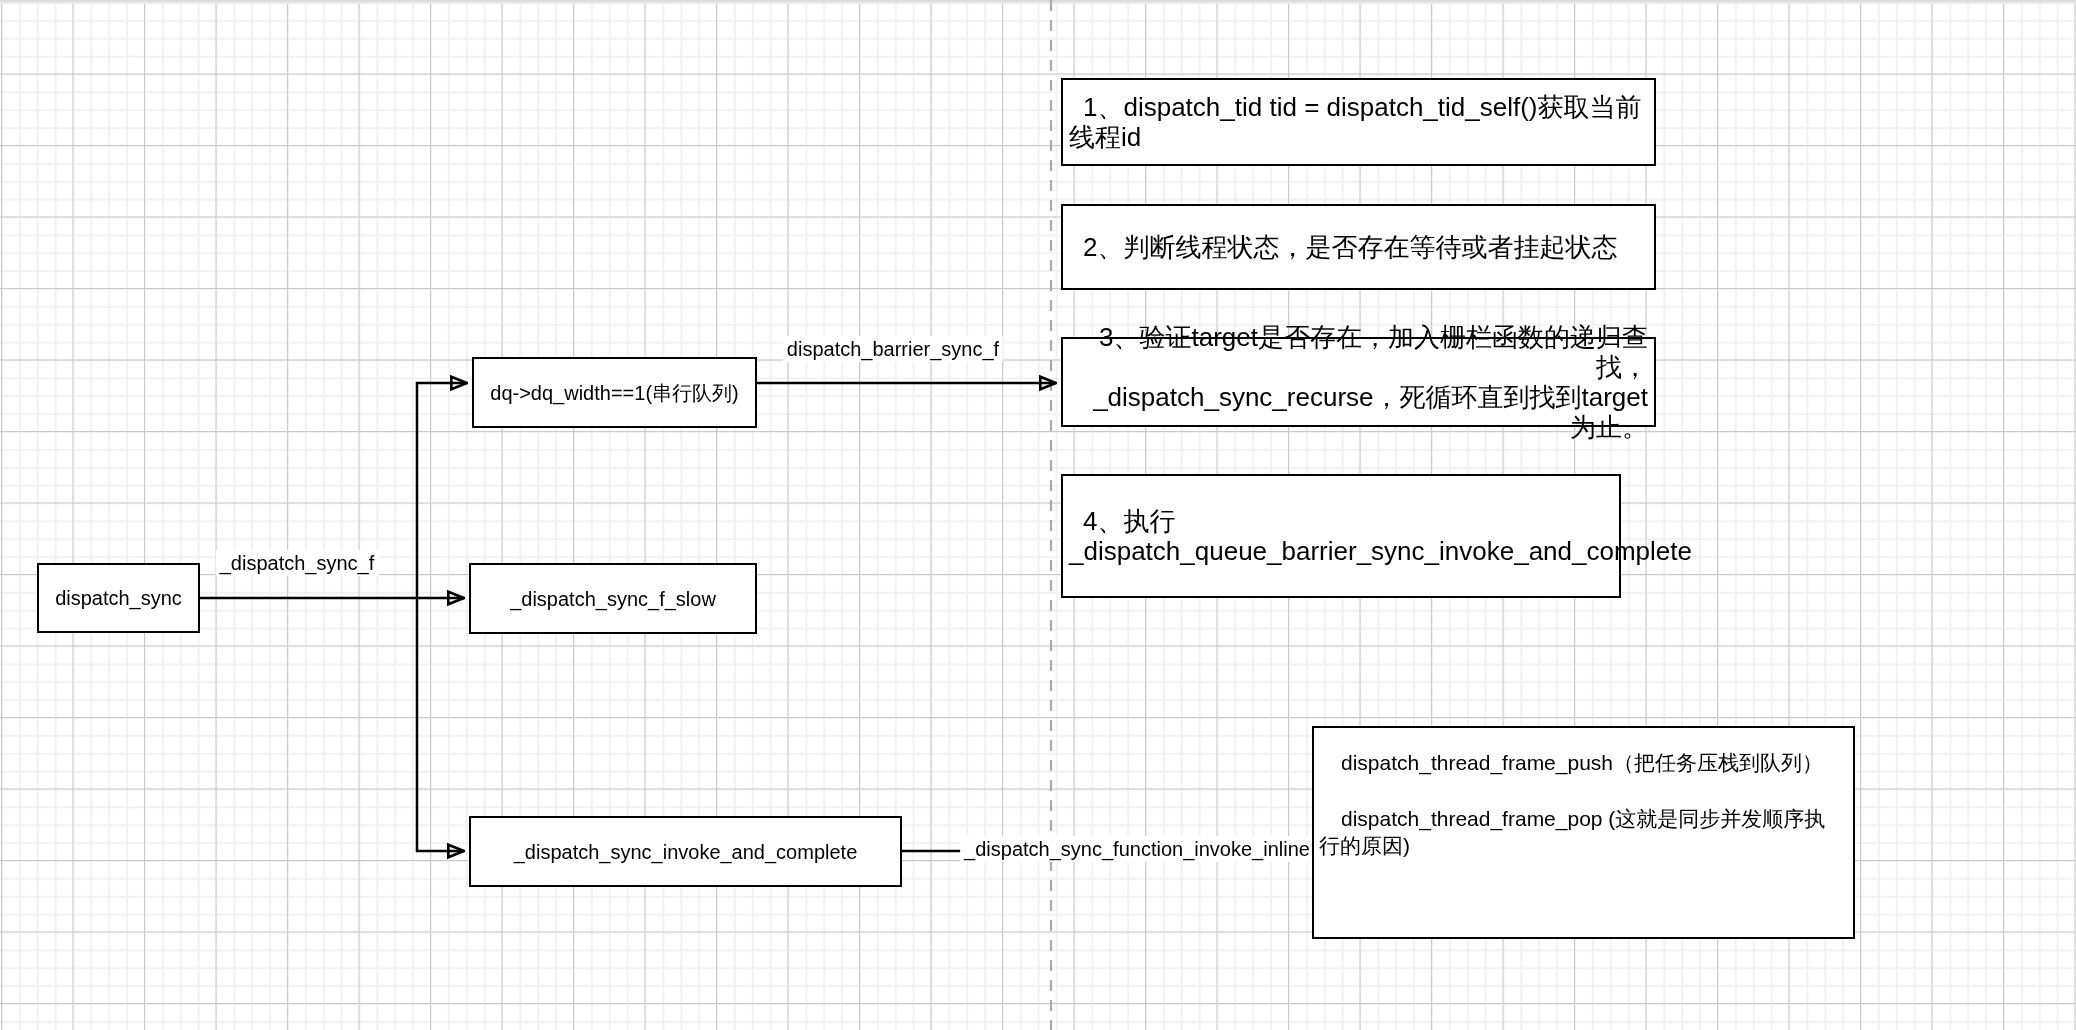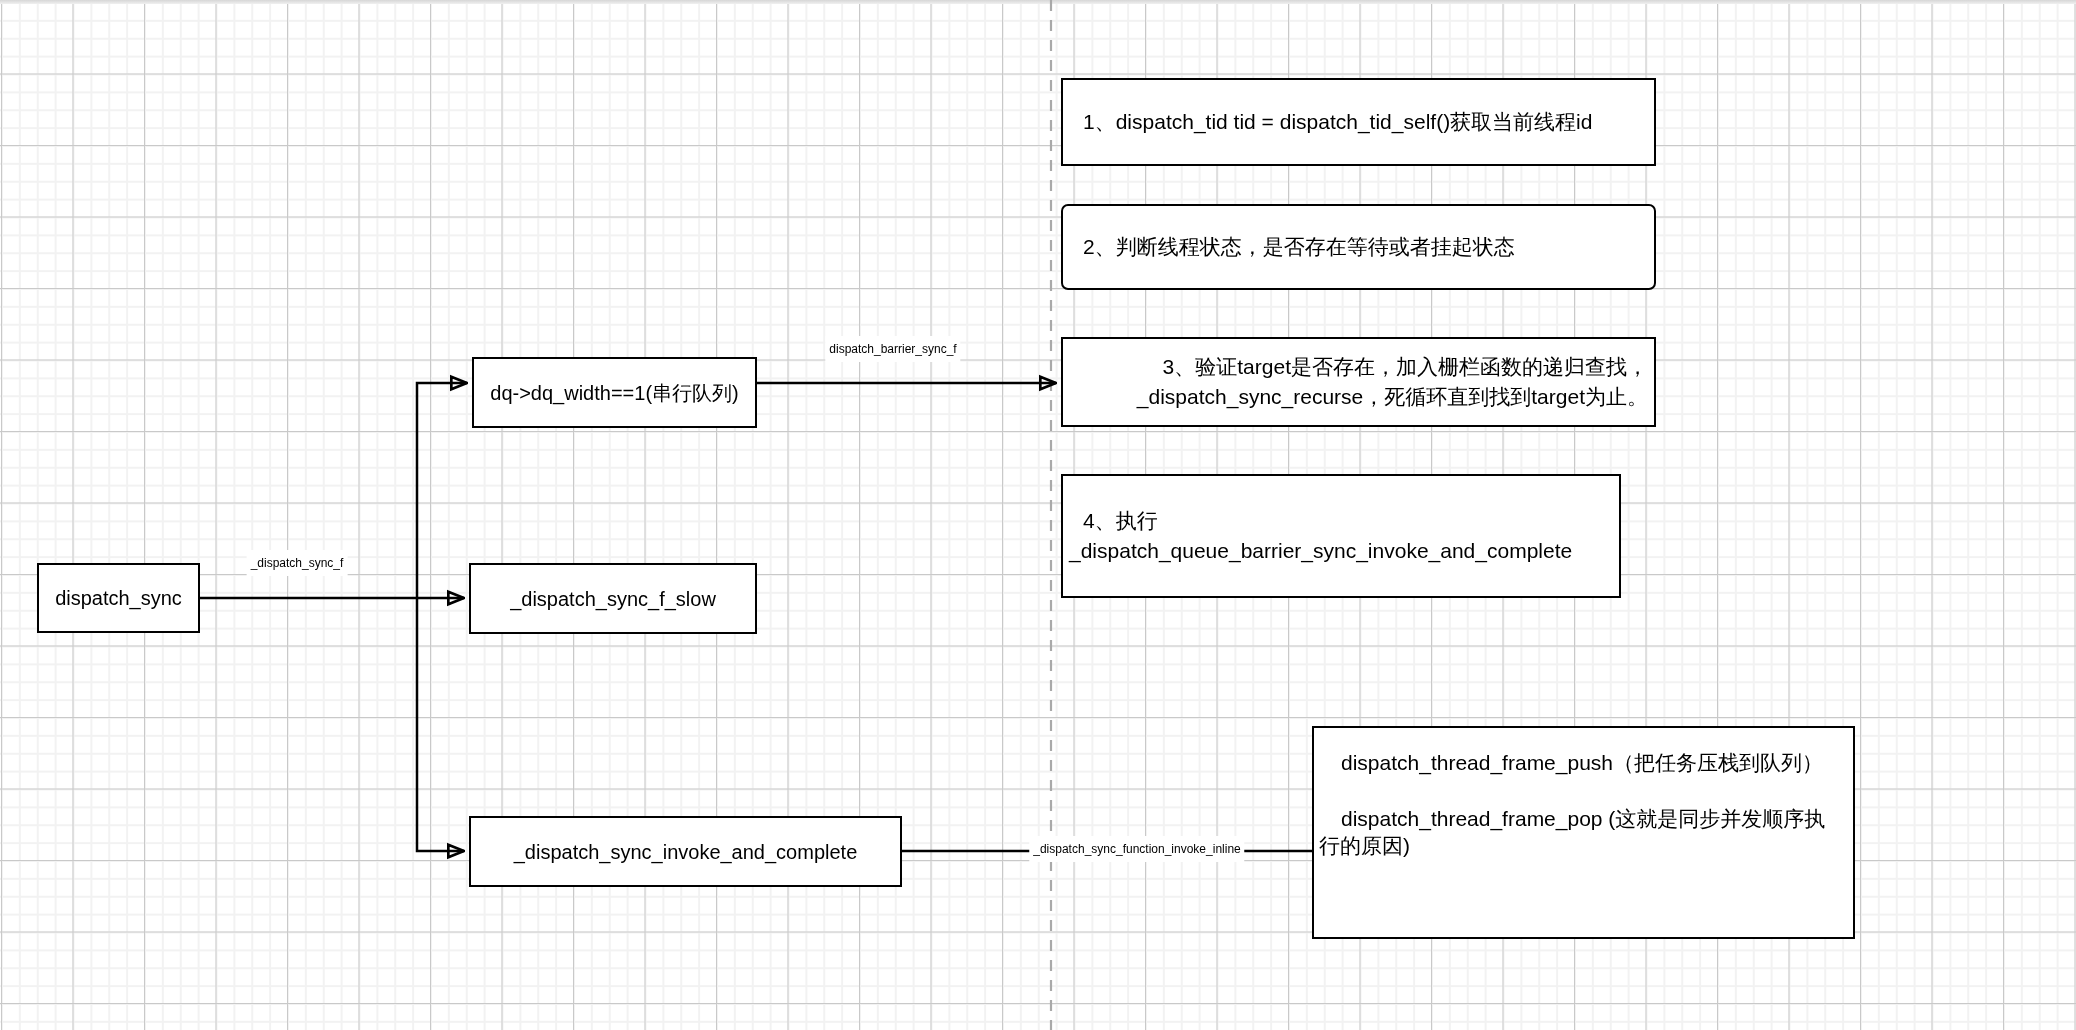--- a/index.html
+++ b/index.html
@@ -31,36 +31,36 @@
   .node{
     position:absolute;box-sizing:border-box;
     background:#fff;border:2.5px solid #000;
     display:flex;align-items:center;justify-content:center;
     font-size:20px;line-height:26px;white-space:nowrap;
   }
   .note{
     position:absolute;box-sizing:border-box;
     background:#fff;border:2.5px solid #000;
     display:flex;flex-direction:column;justify-content:center;
-    font-size:21px;line-height:30px;
+    font-size:26px;line-height:30px;
     padding:4px 6px;
   }
   .note .ln{text-indent:14px;}
   .note .ln.flush{text-indent:0;}
   .callout{
     position:absolute;box-sizing:border-box;
     background:#fff;border:2.5px solid #000;
     font-size:21px;line-height:27px;
     padding:21px 8px 0 5px;
   }
   .callout .co-line{text-indent:22px;margin-bottom:29px;}
   .edge-label{
     position:absolute;transform:translateX(-50%);
     background:#fff;padding:0 4px;
-    font-size:12px;line-height:26px;white-space:nowrap;
+    font-size:20px;line-height:26px;white-space:nowrap;
   }
 </style>
 </head>
 <body>
 
 <div class="canvas"></div>
 <div class="top-edge"></div>
 
 <svg class="edges">
   <defs>
@@ -101,21 +101,21 @@
 <div class="edge-label" style="left:297px;top:550px;">_dispatch_sync_f</div>
 
 <div class="edge-label" style="left:893px;top:336px;">dispatch_barrier_sync_f</div>
 
 <div class="edge-label" style="left:1137px;top:836px;">_dispatch_sync_function_invoke_inline</div>
 
 <div class="note" style="left:1061px;top:78px;width:595px;height:88px;">
   <div class="ln">1、dispatch_tid tid = dispatch_tid_self()获取当前线程id</div>
 </div>
 
-<div class="note" style="left:1061px;top:204px;width:595px;height:86px;border-radius:7px;">
+<div class="note" style="left:1061px;top:204px;width:595px;height:86px;">
   <div class="ln">2、判断线程状态，是否存在等待或者挂起状态</div>
 </div>
 
 <div class="note" style="left:1061px;top:337px;width:595px;height:90px;text-align:right;">
   <div class="ln">3、验证target是否存在，加入栅栏函数的递归查找，</div>
   <div class="ln flush">_dispatch_sync_recurse，死循环直到找到target为止。</div>
 </div>
 
 <div class="note" style="left:1061px;top:474px;width:560px;height:124px;">
   <div class="ln">4、执行</div>

